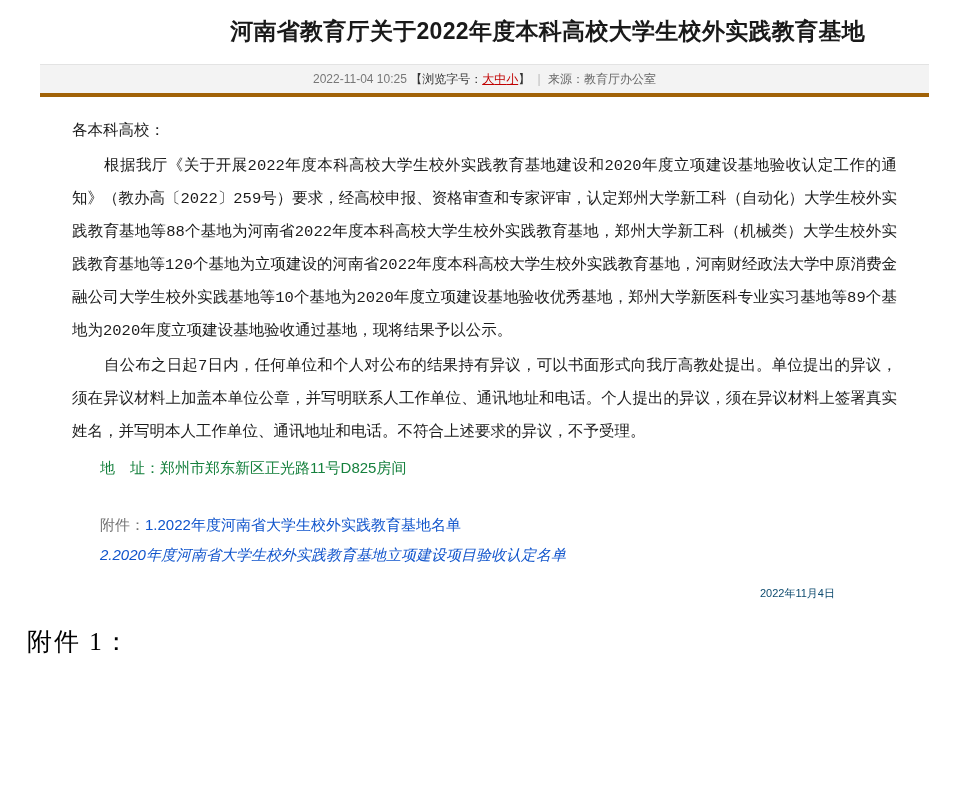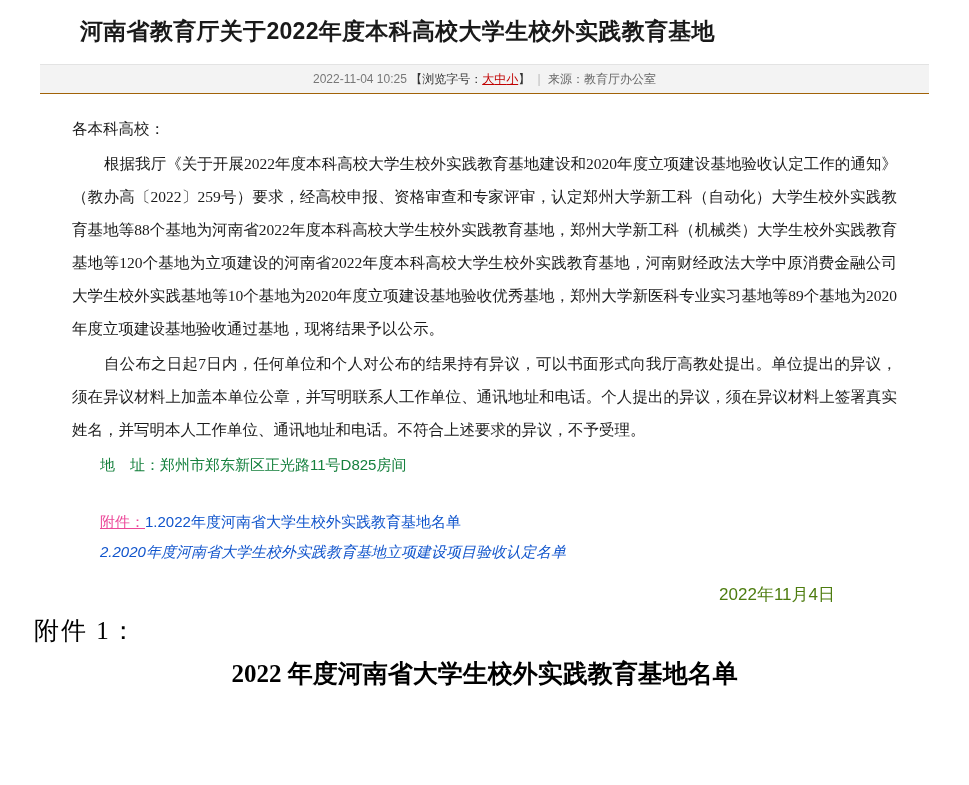--- a/index.html
+++ b/index.html
@@ -14,56 +14,56 @@
     color: #000000;
   }
   .page {
     position: relative;
     width: 969px;
     min-height: 785px;
     background: #fff;
     box-sizing: border-box;
   }
   .title-block {
-    padding: 14px 80px 6px 80px;
-    text-align: left;
+    padding: 14px 104px 6px 80px;
+    text-align: right;
   }
   .doc-title {
     font-family: "Liberation Sans", "DejaVu Sans", sans-serif;
     font-weight: bold;
     font-size: 23px;
     line-height: 34px;
     color: #1a1a1a;
     letter-spacing: 0.3px;
   }
   .meta-bar {
     margin: 10px auto 0 auto;
     width: 889px;
     background: #f3f3f3;
     border-top: 1px solid #e3e3e3;
-    border-bottom: 1px solid #a16207;
+    border-bottom: 4px solid #a16207;
     height: 28px;
     line-height: 28px;
     text-align: center;
     font-family: "Liberation Sans", "DejaVu Sans", sans-serif;
     font-size: 12px;
     color: #666;
     white-space: nowrap;
   }
   .meta-bar .date { color: #777; }
   .meta-bar .views-label { color: #333; }
   .meta-bar .size-link { color: #c00000; }
   .meta-bar .sep { color: #bbb; padding: 0 4px; }
   .meta-bar .source { color: #666; }
 
   .body-wrap {
     padding: 18px 72px 0 72px;
   }
   .p {
-    font-family: Liberation Serif, serif;
+    font-family: Liberation Mono, monospace;
     font-size: 15.5px;
     line-height: 33px;
     color: #1a1a1a;
     text-align: justify;
     margin: 0 0 2px 0;
   }
   .p.indent { text-indent: 32px; }
   .p.salutation { text-indent: 0; }
   .addr-line {
     font-family: "Liberation Sans", "DejaVu Sans", sans-serif;
@@ -73,44 +73,44 @@
     text-indent: 28px;
   }
   .attach-head {
     margin-top: 26px;
     font-family: "Liberation Sans", "DejaVu Sans", sans-serif;
     font-size: 15px;
     line-height: 30px;
     color: #1a1a1a;
     text-indent: 28px;
   }
-  .attach-head .label { color: #ec4899; text-decoration: underline; }
+  .attach-head .label { color: #737373; }
   .attach-link {
     color: #1155cc;
     text-decoration: none;
   }
   .attach-line2 {
     font-family: "Liberation Sans", "DejaVu Sans", sans-serif;
     font-size: 15px;
     line-height: 30px;
     text-indent: 28px;
     font-style: italic;
   }
   .sign-date {
     margin-top: 16px;
     text-align: right;
     padding-right: 62px;
     font-family: "Liberation Sans", "DejaVu Sans", sans-serif;
-    font-size: 17px;
-    color: #4d7c0f;
+    font-size: 11px;
+    color: #0c4a6e;
   }
 
   .attachment-section {
-    margin-top: 8px;
-    padding: 0 16px;
+    margin-top: 24px;
+    padding: 0 9px;
   }
   .attachment-no {
     font-family: "Liberation Serif", "DejaVu Serif", serif;
     font-size: 25px;
     letter-spacing: 2px;
     padding-left: 18px;
     color: #000;
   }
   .attachment-title {
     text-align: center;
@@ -151,17 +151,16 @@
     </div>
     <div class="attach-line2">
       <a class="attach-link" href="#">2.2020年度河南省大学生校外实践教育基地立项建设项目验收认定名单</a>
     </div>
 
     <div class="sign-date">2022年11月4日</div>
   </div>
 
   <div class="attachment-section">
     <div class="attachment-no">附件 1：</div>
-    <div class="attachment-title">2022 年度河南省大学生校外实践教育基地名单</div>
 
   </div>
 
 </div>
 
 </body></html>

